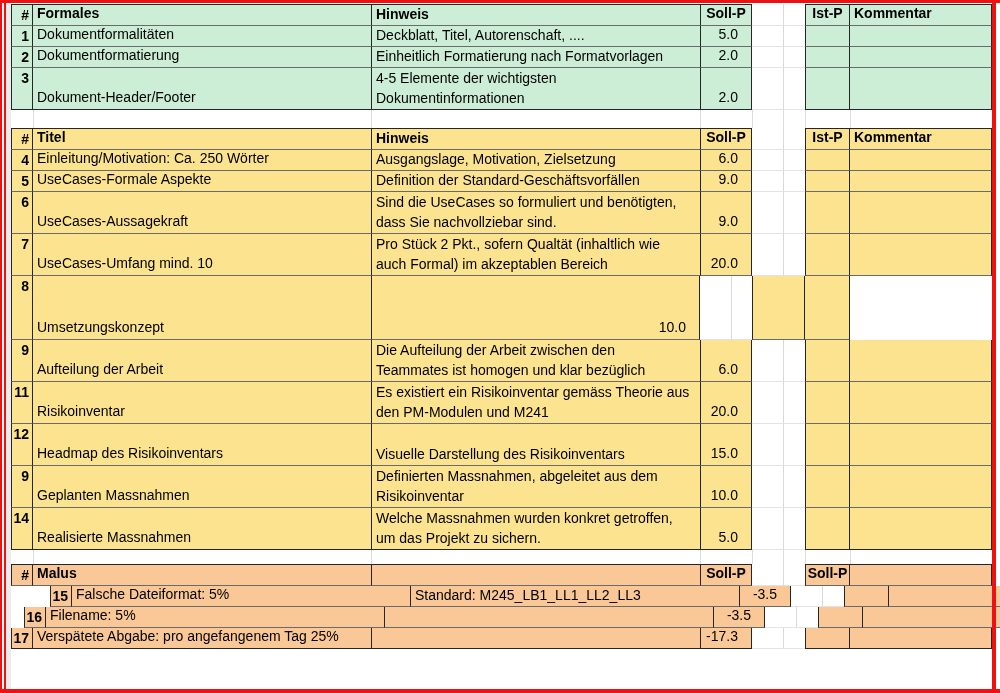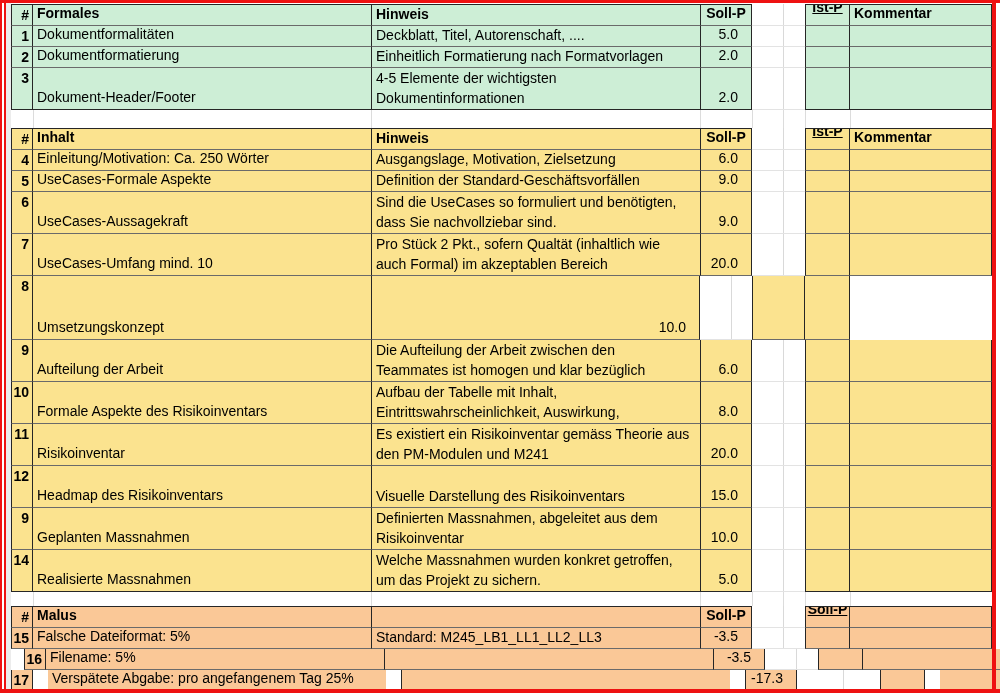--- a/index.html
+++ b/index.html
@@ -32,21 +32,21 @@
             font-weight:bold; padding:1px 3px 0 0; line-height:19px; }
   .c-name { align-items:flex-end; padding:0 0 2px 4px; white-space:pre; }
   .c-hinweis { border-left:1px solid #262626; align-items:flex-end;
                padding:0 0 1px 4px; white-space:pre; }
   .c-soll { border-left:1px solid #262626; border-right:1px solid #262626;
             justify-content:flex-end; align-items:flex-end; padding:0 13px 2px 0; }
   .c-spacer { background:#fff; border-bottom:1px solid #e3e3e3;
               background-image:linear-gradient(#d9d9d9,#d9d9d9);
               background-size:1px 100%; background-position:31px 0; background-repeat:no-repeat; }
   .c-istp { border-left:1px solid #262626; border-right:1px solid #262626;
-            justify-content:center; align-items:flex-end; padding-bottom:8px;text-decoration:underline; }
+            justify-content:center; align-items:flex-end; padding-bottom:2px; }
   .c-komm { border-right:1px solid #262626; align-items:flex-end; padding:0 0 2px 4px; }
 
   .row.hdr .cell { font-weight:bold; border-top:1px solid #262626; }
   .row.hdr .c-spacer { border-top:none; }
   .row.hdr .c-soll { justify-content:center; padding:0 0 2px 0; }
   .section .row:last-child .c-num, .section .row:last-child .c-name,
   .section .row:last-child .c-hinweis, .section .row:last-child .c-soll,
   .section .row:last-child .c-istp, .section .row:last-child .c-komm
   { border-bottom:1px solid #262626; }
 
@@ -102,21 +102,21 @@
     <div class="cell c-soll">2.0</div>
     <div class="cell c-spacer"></div>
     <div class="cell c-istp"></div>
     <div class="cell c-komm"></div>
   </div>
       </div>
       <div class="gap-row" style="height: 18px;"></div>
       <div class="section" style="--fill: #fbe38f;">
         <div class="row hdr" style="height: 22px;">
     <div class="cell c-num">#</div>
-    <div class="cell c-name">Inhalt</div>
+    <div class="cell c-name">Titel</div>
     <div class="cell c-hinweis">Hinweis</div>
     <div class="cell c-soll">Soll-P</div>
     <div class="cell c-spacer"></div>
     <div class="cell c-istp">Ist-P</div>
     <div class="cell c-komm">Kommentar</div>
   </div>
         <div class="row" style="height: 21px;">
     <div class="cell c-num">4</div>
     <div class="cell c-name">Einleitung/Motivation: Ca. 250 Wörter</div>
     <div class="cell c-hinweis">Ausgangslage, Motivation, Zielsetzung</div>
@@ -161,30 +161,20 @@
     <div class="cell c-spacer"></div>
     <div class="cell c-istp"></div>
     <div class="cell c-komm"></div>
   </div>
         <div class="row" style="height: 42px;">
     <div class="cell c-num">9</div>
     <div class="cell c-name">Aufteilung der Arbeit</div>
     <div class="cell c-hinweis">Die Aufteilung der Arbeit zwischen den
 Teammates ist homogen und klar bezüglich</div>
     <div class="cell c-soll">6.0</div>
-    <div class="cell c-spacer"></div>
-    <div class="cell c-istp"></div>
-    <div class="cell c-komm"></div>
-  </div>
-        <div class="row" style="height: 42px;">
-    <div class="cell c-num">10</div>
-    <div class="cell c-name">Formale Aspekte des Risikoinventars</div>
-    <div class="cell c-hinweis">Aufbau der Tabelle mit Inhalt,
-Eintrittswahrscheinlichkeit, Auswirkung,</div>
-    <div class="cell c-soll">8.0</div>
     <div class="cell c-spacer"></div>
     <div class="cell c-istp"></div>
     <div class="cell c-komm"></div>
   </div>
         <div class="row" style="height: 42px;">
     <div class="cell c-num">11</div>
     <div class="cell c-name">Risikoinventar</div>
     <div class="cell c-hinweis">Es existiert ein Risikoinventar gemäss Theorie aus
 den PM-Modulen und M241</div>
     <div class="cell c-soll">20.0</div>
@@ -226,39 +216,39 @@
       <div class="section" style="--fill: #fac897;">
         <div class="row hdr" style="height: 22px;">
     <div class="cell c-num">#</div>
     <div class="cell c-name">Malus</div>
     <div class="cell c-hinweis"></div>
     <div class="cell c-soll">Soll-P</div>
     <div class="cell c-spacer"></div>
     <div class="cell c-istp">Soll-P</div>
     <div class="cell c-komm"></div>
   </div>
-        <div class="row" style="height: 21px;">
+        <div class="row" style="height: 21px; margin-left: 39px;">
     <div class="cell c-num">15</div>
     <div class="cell c-name">Falsche Dateiformat: 5%</div>
     <div class="cell c-hinweis">Standard: M245_LB1_LL1_LL2_LL3</div>
     <div class="cell c-soll">-3.5</div>
     <div class="cell c-spacer"></div>
     <div class="cell c-istp"></div>
     <div class="cell c-komm"></div>
   </div>
         <div class="row" style="height: 21px; margin-left: 13px;">
     <div class="cell c-num">16</div>
     <div class="cell c-name">Filename: 5%</div>
     <div class="cell c-hinweis"></div>
     <div class="cell c-soll">-3.5</div>
     <div class="cell c-spacer"></div>
     <div class="cell c-istp"></div>
     <div class="cell c-komm"></div>
   </div>
-        <div class="row" style="height: 21px; gap: 15px;">
+        <div class="row" style="height: 21px;">
     <div class="cell c-num">17</div>
     <div class="cell c-name">Verspätete Abgabe: pro angefangenem Tag 25%</div>
     <div class="cell c-hinweis"></div>
     <div class="cell c-soll">-17.3</div>
     <div class="cell c-spacer"></div>
     <div class="cell c-istp"></div>
     <div class="cell c-komm"></div>
   </div>
       </div>
     </div>

